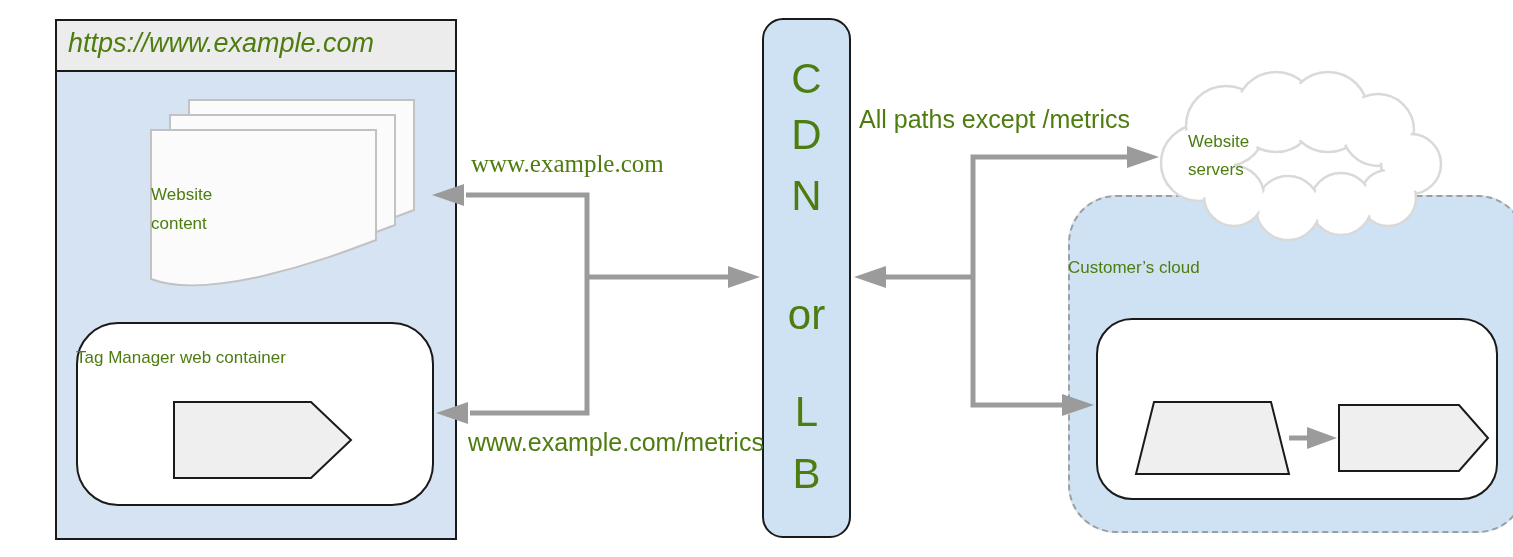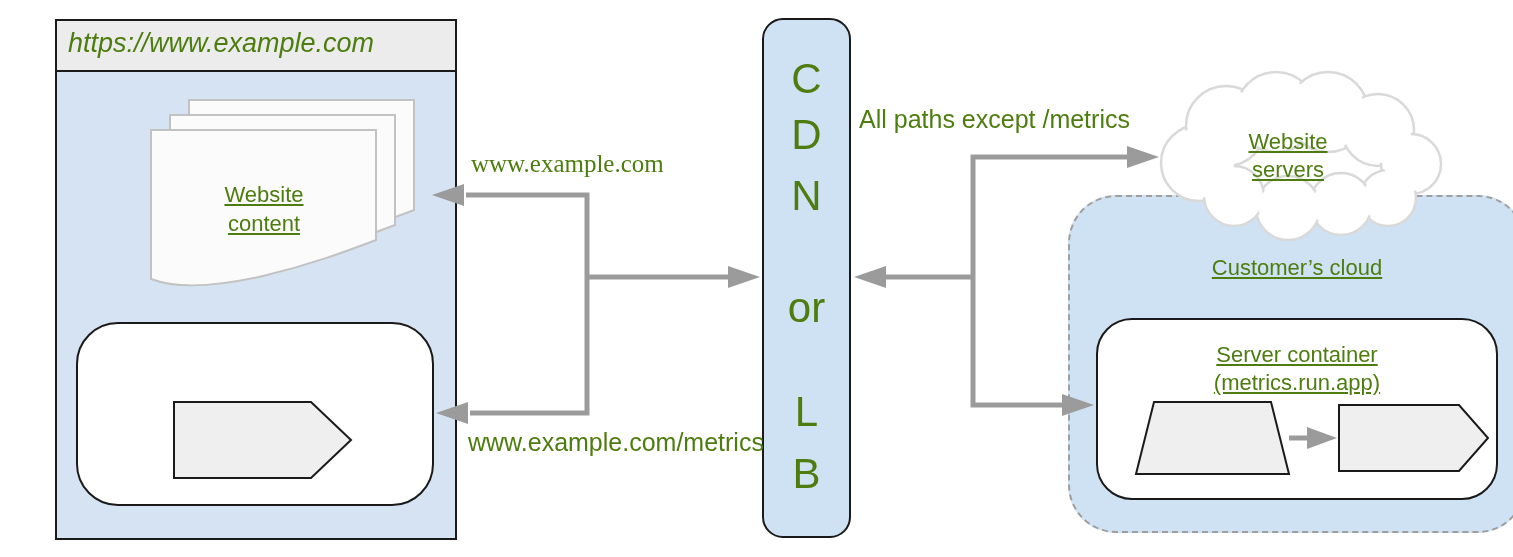--- a/index.html
+++ b/index.html
@@ -1,20 +1,20 @@
 <!DOCTYPE html>
 <html><head>
 <meta charset="utf-8">
 <style>
   html,body{margin:0;padding:0;background:#fff;}
   .canvas{position:relative;width:1513px;height:557px;background:#ffffff;overflow:hidden;
           font-family:"Liberation Sans","DejaVu Sans",sans-serif;color:#4d7c0f;margin-left:36px;}
   .abs{position:absolute;}
   .txt{position:absolute;font-size:25px;line-height:26px;white-space:nowrap;z-index:3;}
-  .txt-c{position:absolute;font-size:22px;line-height:28px;text-align:center;white-space:pre-line;z-index:3;text-decoration:underline;}
+  .txt-c{position:absolute;font-size:17px;line-height:28px;white-space:pre-line;z-index:3;}
   
   .box{position:absolute;box-sizing:border-box;z-index:1;}
   .browser{left:19px;top:19px;width:402px;height:521px;border:2px solid #1a1a1a;background:#d6e3f2;}
   .titlebar{position:absolute;left:0;top:0;width:100%;height:51px;background:#ececec;border-bottom:2px solid #1a1a1a;box-sizing:border-box;}
   .browser-title{position:absolute;left:13px;top:8px;font-style:italic;font-size:27px;line-height:32px;white-space:nowrap;}
   .tagbox{left:40px;top:322px;width:358px;height:184px;background:#ffffff;border:2px solid #1a1a1a;border-radius:42px;}
   .cdnbox{left:726px;top:18px;width:89px;height:520px;background:#cfe2f3;border:2px solid #1a1a1a;border-radius:21px;}
   .cdn-letter{position:absolute;left:0;width:100%;text-align:center;font-size:42px;line-height:40px;height:40px;z-index:3;}
   .custbox{left:1032px;top:195px;width:458px;height:338px;background:#cfe2f3;border:2px dashed #9e9e9e;border-radius:48px;}
   .srvbox{left:1060px;top:318px;width:402px;height:182px;background:#ffffff;border:2px solid #1a1a1a;border-radius:36px;}
@@ -25,35 +25,34 @@
 <body>
 
 <div class="canvas">
 
   <div class="box browser">
     <div class="titlebar"></div>
   </div>
   <div class="browser-title abs" style="left:32px;top:27px;z-index:3;">https://www.example.com</div>
 
   <div class="box tagbox"></div>
+  <div class="txt-c" style="left:40px;top:344px;width:358px;">Tag Manager web container</div>
 
   <div class="box cdnbox"></div>
   <div class="cdn-letter" style="left:726px;top:59px;width:89px;">C</div>
   <div class="cdn-letter" style="left:726px;top:115px;width:89px;">D</div>
   <div class="cdn-letter" style="left:726px;top:176px;width:89px;">N</div>
-  <div class="cdn-letter" style="left:726px;top:288px;width:89px;">or</div>
+  <div class="cdn-letter" style="left:726px;top:295px;width:89px;">or</div>
   <div class="cdn-letter" style="left:726px;top:392px;width:89px;">L</div>
   <div class="cdn-letter" style="left:726px;top:454px;width:89px;">B</div>
 
   <div class="box custbox"></div>
   <div class="txt-c" style="left:1032px;top:254px;width:458px;">Customer’s cloud</div>
 
   <div class="box srvbox"></div>
-  <div class="txt-c" style="left:1060px;top:341px;width:402px;">Server container
-(metrics.run.app)</div>
 
   <svg class="overlay" width="1513" height="557" viewBox="0 0 1513 557">
 
     <g>
       <path transform="translate(153,100)" d="M0,0 H225 V110 C196,121 162,134 112,146 C68,156 26,159 0,149 Z" fill="#fbfbfb" stroke="#c2c2c2" stroke-width="2"></path>
       <path transform="translate(134,115)" d="M0,0 H225 V110 C196,121 162,134 112,146 C68,156 26,159 0,149 Z" fill="#fbfbfb" stroke="#c2c2c2" stroke-width="2"></path>
       <path transform="translate(115,130)" d="M0,0 H225 V110 C196,121 162,134 112,146 C68,156 26,159 0,149 Z" fill="#fbfbfb" stroke="#c2c2c2" stroke-width="2"></path>
     </g>
 
     <path d="M138,402 H275 L315,440 L275,478 H138 Z" fill="#efefef" stroke="#1a1a1a" stroke-width="2"></path>

